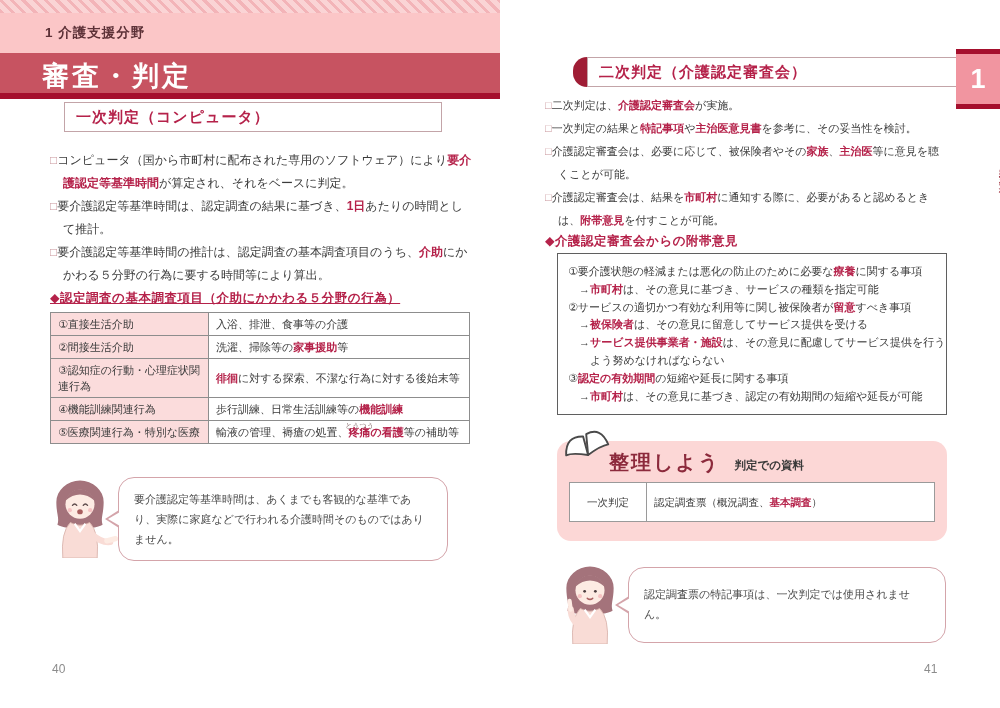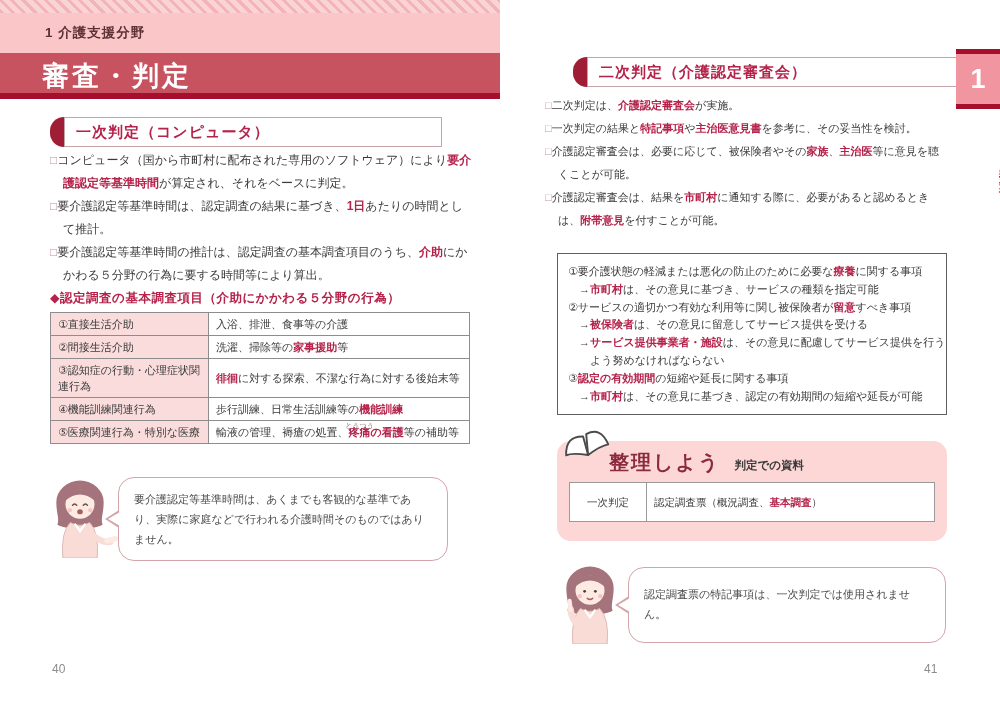--- a/index.html
+++ b/index.html
@@ -83,32 +83,32 @@
 <div class="spread">
 
   <div class="abs stripes"></div>
   <div class="abs chapter-banner">
     <span>1 介護支援分野</span>
   </div>
   <div class="abs title-bar">
     <span>審査・判定</span>
   </div>
 
-  <div class="abs sec-head" style="left:50px;top:117px;width:392px;">
+  <div class="abs sec-head" style="left:50px;top:102px;width:392px;align-items:flex-end;">
     <span class="sec-bullet"></span>
     <span class="sec-box">一次判定（コンピュータ）</span>
   </div>
 
   <div class="abs" style="left:50px;top:149px;width:424px;">
     <div class="bullet"><span class="cb">□</span><span><span>コンピュータ（国から市町村に配布された専用のソフトウェア）により</span><span class="hl">要介護認定等基準時間</span><span>が算定され、それをベースに判定。</span></span></div>
     <div class="bullet"><span class="cb">□</span><span><span>要介護認定等基準時間は、認定調査の結果に基づき、</span><span class="hl">1日</span><span>あたりの時間として推計。</span></span></div>
     <div class="bullet"><span class="cb">□</span><span><span>要介護認定等基準時間の推計は、認定調査の基本調査項目のうち、</span><span class="hl">介助</span><span>にかかわる５分野の行為に要する時間等により算出。</span></span></div>
   </div>
 
-  <div class="abs diamond" style="left:50px;top:290px;">◆認定調査の基本調査項目（介助にかかわる５分野の行為）</div>
+  <div class="abs diamond" style="left:50px;top:290px;text-decoration:underline;">◆認定調査の基本調査項目（介助にかかわる５分野の行為）</div>
 
   <table class="abs atable" style="left:50px;top:312px;width:420px;">
     <tbody>
         <tr>
       <td class="lab">①直接生活介助</td>
       <td class="desc"><span>入浴、排泄、食事等の介護</span></td>
     </tr>
     <tr>
       <td class="lab">②間接生活介助</td>
       <td class="desc"><span>洗濯、掃除等の</span><span class="hl">家事援助</span><span>等</span></td>
@@ -153,20 +153,21 @@
     <span class="sec-box">二次判定（介護認定審査会）</span>
   </div>
 
   <div class="abs bullets-r" style="left:545px;top:94px;width:400px;">
     <div class="bullet"><span class="cb">□</span><span><span>二次判定は、</span><span class="hl">介護認定審査会</span><span>が実施。</span></span></div>
     <div class="bullet"><span class="cb">□</span><span><span>一次判定の結果と</span><span class="hl">特記事項</span><span>や</span><span class="hl">主治医意見書</span><span>を参考に、その妥当性を検討。</span></span></div>
     <div class="bullet"><span class="cb">□</span><span><span>介護認定審査会は、必要に応じて、被保険者やその</span><span class="hl">家族</span><span>、</span><span class="hl">主治医</span><span>等に意見を聴くことが可能。</span></span></div>
     <div class="bullet"><span class="cb">□</span><span><span>介護認定審査会は、結果を</span><span class="hl">市町村</span><span>に通知する際に、必要があると認めるときは、</span><span class="hl">附帯意見</span><span>を付すことが可能。</span></span></div>
   </div>
 
+  <div class="abs diamond" style="left:545px;top:233px;">◆介護認定審査会からの附帯意見</div>
 
   <div class="abs obox" style="left:557px;top:253px;width:390px;">
     <div class="oline"><span>①要介護状態の軽減または悪化の防止のために必要な</span><span class="hl">療養</span><span>に関する事項</span></div>
     <div class="oline ind1"><span>→</span><span class="hl">市町村</span><span>は、その意見に基づき、サービスの種類を指定可能</span></div>
     <div class="oline"><span>②サービスの適切かつ有効な利用等に関し被保険者が</span><span class="hl">留意</span><span>すべき事項</span></div>
     <div class="oline ind1"><span>→</span><span class="hl">被保険者</span><span>は、その意見に留意してサービス提供を受ける</span></div>
     <div class="oline ind1"><span>→</span><span class="hl">サービス提供事業者・施設</span><span>は、その意見に配慮してサービス提供を行う</span></div>
     <div class="oline ind2"><span>よう努めなければならない</span></div>
     <div class="oline"><span>③</span><span class="hl">認定の有効期間</span><span>の短縮や延長に関する事項</span></div>
     <div class="oline ind1"><span>→</span><span class="hl">市町村</span><span>は、その意見に基づき、認定の有効期間の短縮や延長が可能</span></div>

